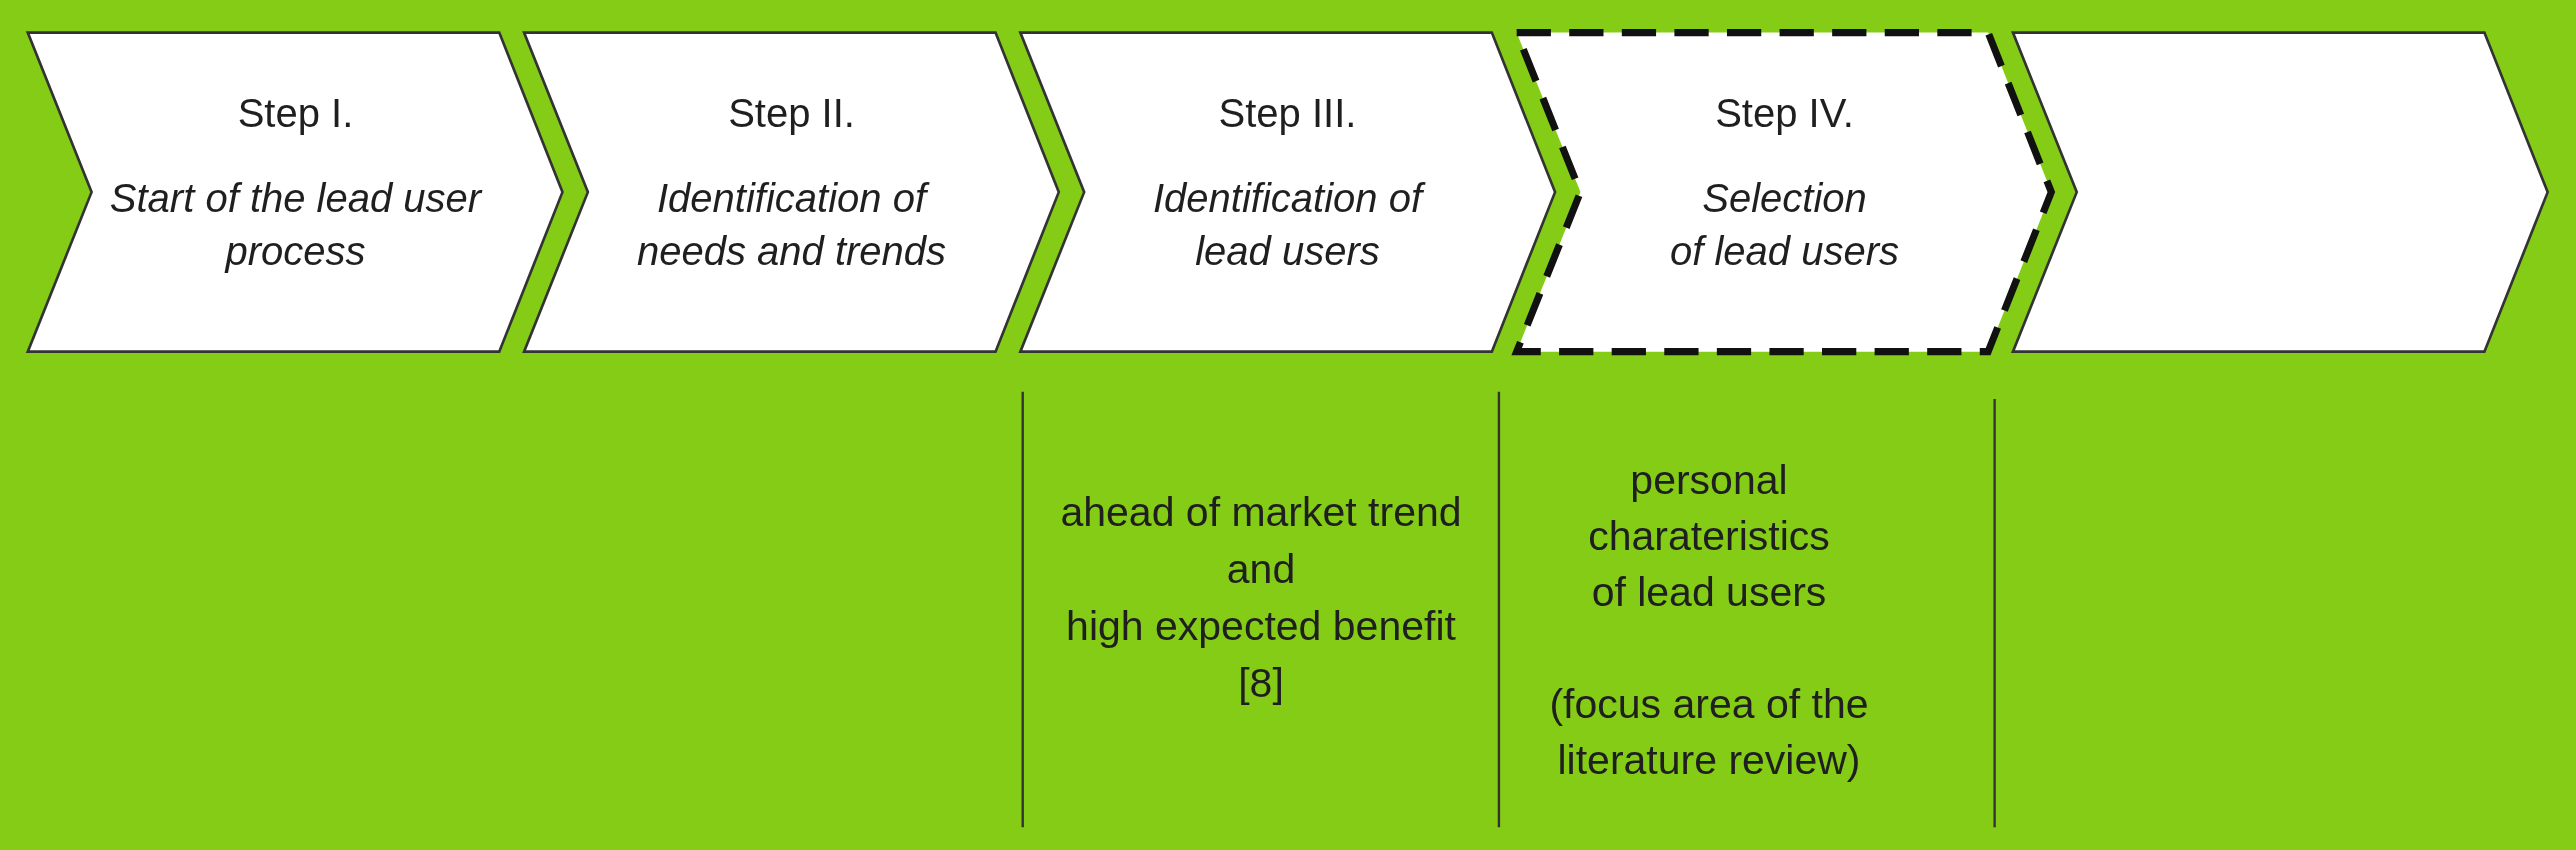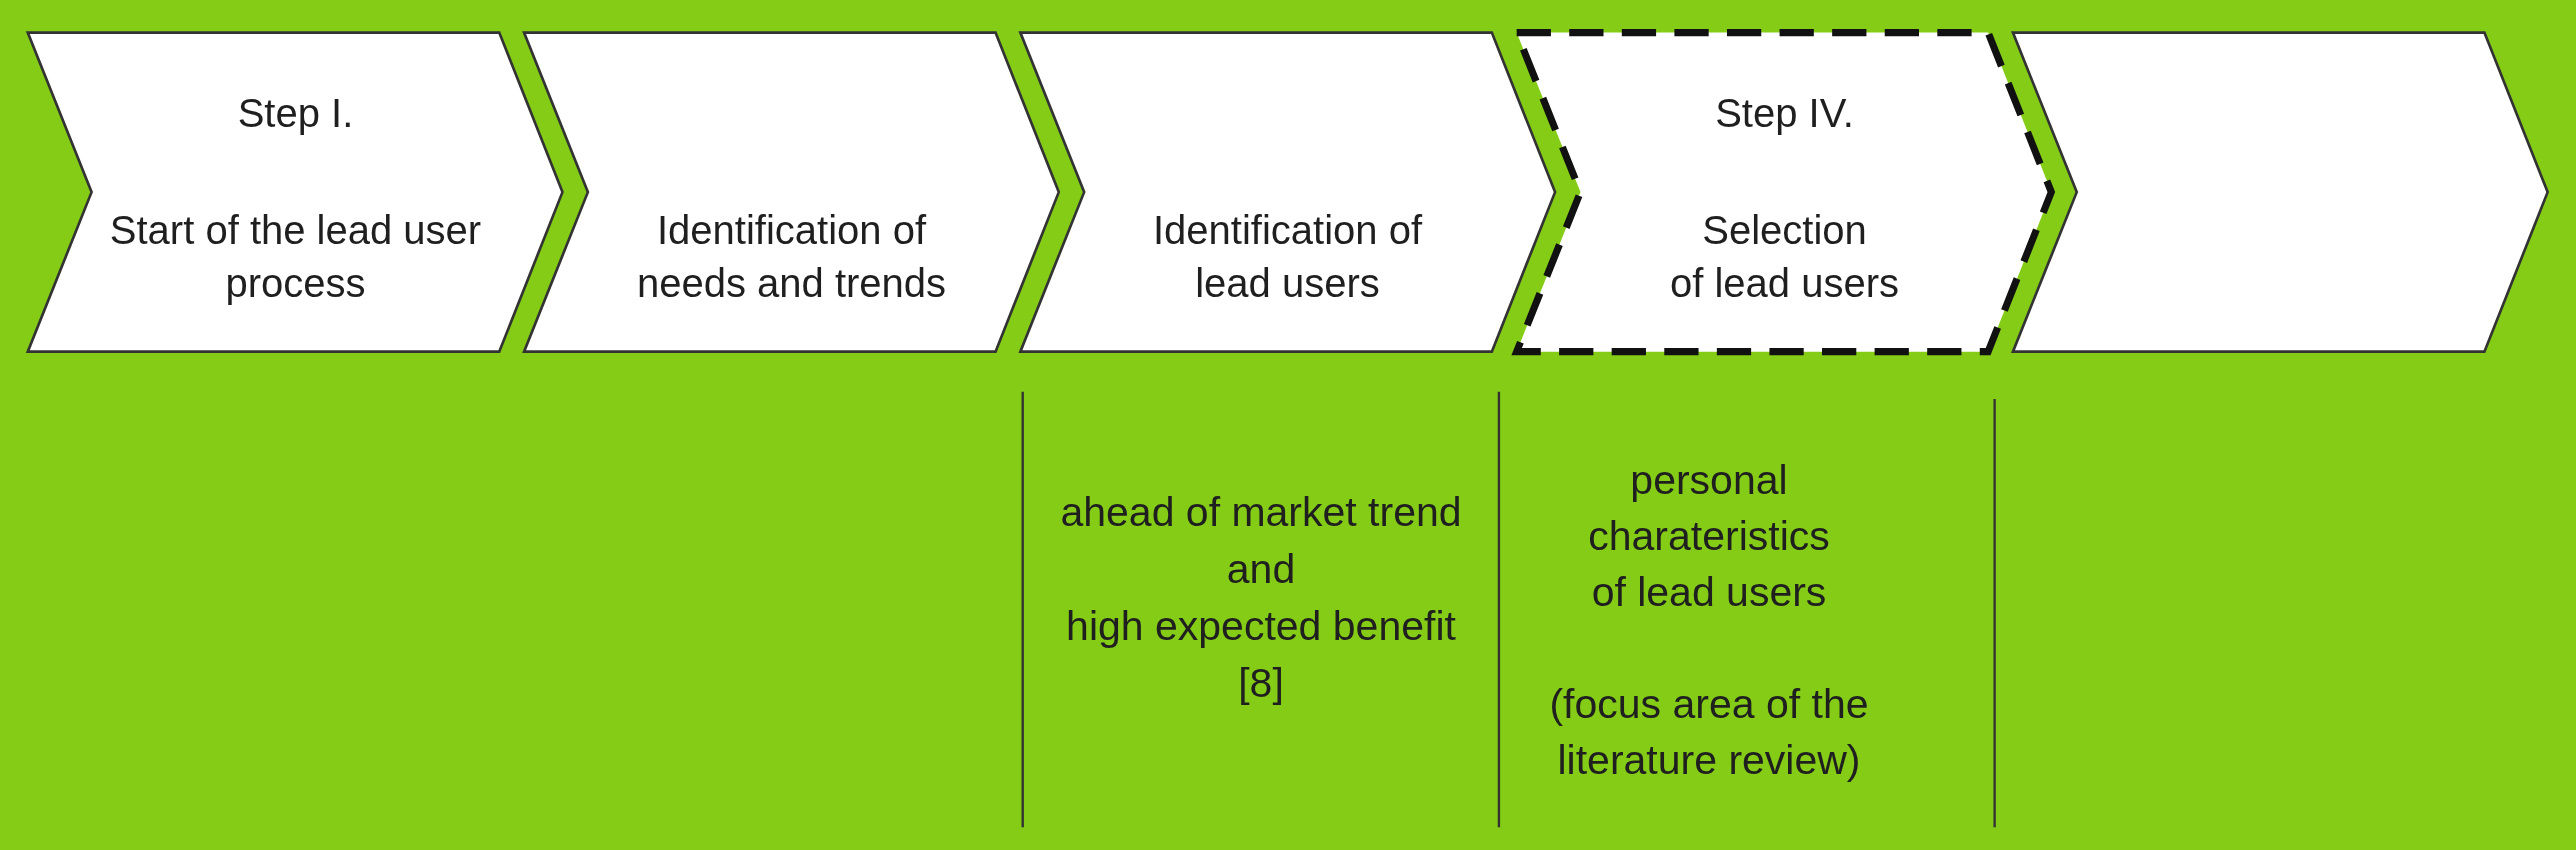--- a/index.html
+++ b/index.html
@@ -20,26 +20,27 @@
     position: absolute;
     top: 84px;
     width: 535px;
     text-align: center;
     font-size: 40px;
     line-height: 59px;
     white-space: pre-line;
   }
   .step-body {
     position: absolute;
-    top: 204px;
+    top: 172px;
     width: 535px;
     text-align: center;
     font-size: 40px;
     line-height: 53px;
     white-space: pre-line;
+    font-style: italic;
   }
   .annotation {
     position: absolute;
     text-align: center;
     font-size: 41px;
     white-space: pre-line;
   }
   #ann1 { left: 1023px; top: 484px; width: 476px; line-height: 57px; }
   #ann2 { left: 1499px; top: 452px; width: 420px; line-height: 56px; }
   .s1 { left: 28px; }
@@ -61,23 +62,25 @@
     <polygon class="chevron" points="3407,55 4205,55 4312,325 4205,595 3407,595 3515,325"></polygon>
     <line class="divider" x1="1731" y1="663" x2="1731" y2="1400"></line>
     <line class="divider" x1="2537" y1="663" x2="2537" y2="1400"></line>
     <line class="divider" x1="3376" y1="675" x2="3376" y2="1400"></line>
   </svg>
 
   <div class="step-title s1">Step I.</div>
   <div class="step-body  s1">Start of the lead user
 process</div>
 
+  <div class="step-title s2">Step II.</div>
   <div class="step-body  s2">Identification of
 needs and trends</div>
 
+  <div class="step-title s3">Step III.</div>
   <div class="step-body  s3">Identification of
 lead users</div>
 
   <div class="step-title s4">Step IV.</div>
   <div class="step-body  s4">Selection
 of lead users</div>
 
 
   <div id="ann1" class="annotation">ahead of market trend
 and

